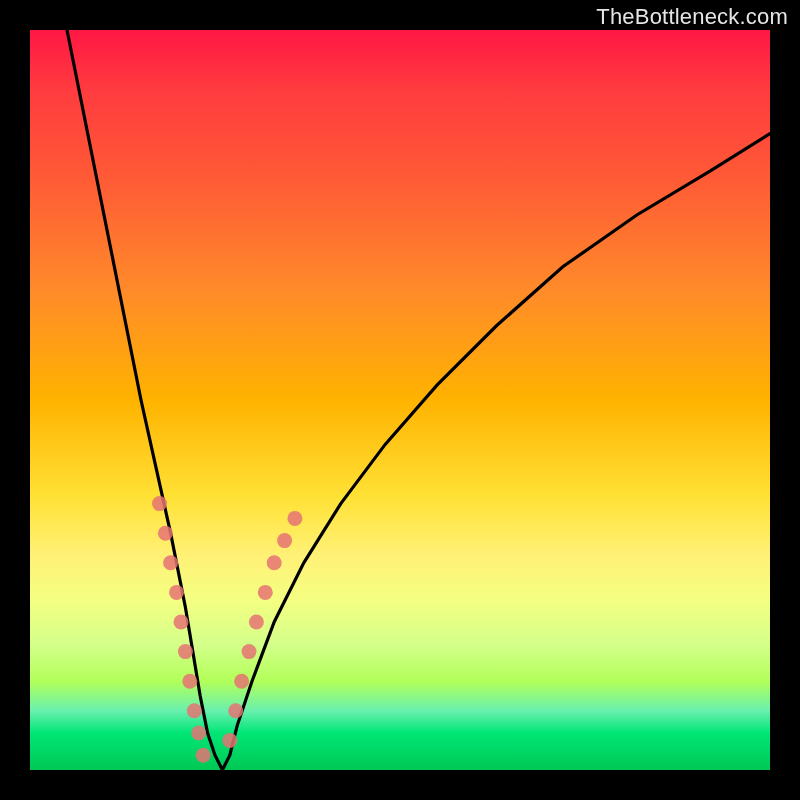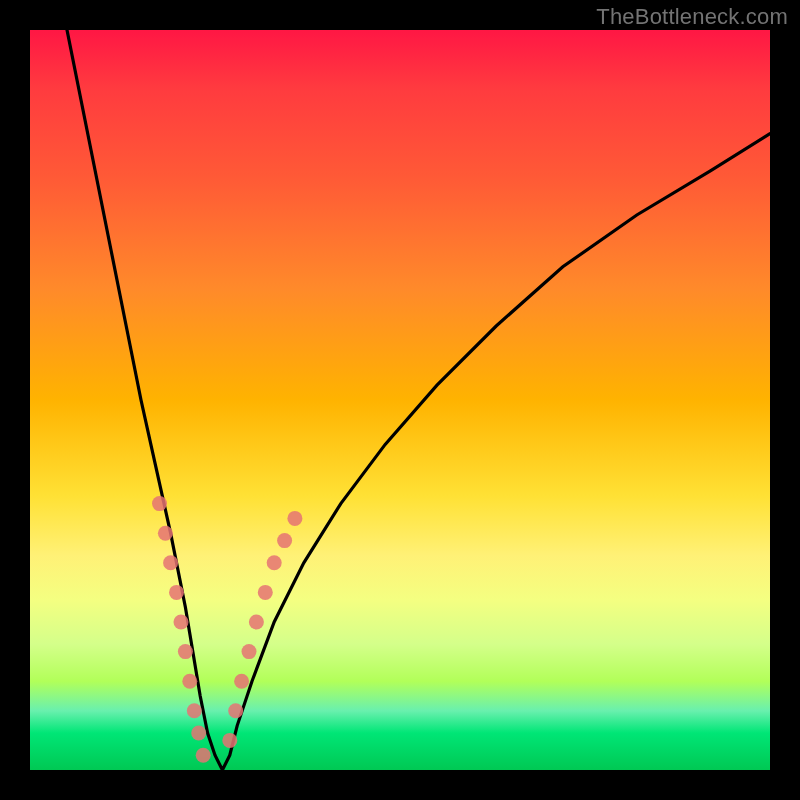--- a/index.html
+++ b/index.html
@@ -40,21 +40,21 @@
       #b2ff59 88%,
       #69f0ae 92%,
       #00e676 95%,
       #00c853 100%
     );
   }
   .watermark {
     position: absolute;
     top: 4px;
     right: 12px;
-    color: #737373;
+    color: #e5e5e5;
     font-size: 22px;
     font-weight: 500;
     letter-spacing: 0.2px;
     user-select: none;
   }
   svg.curve {
     position: absolute;
     top: 0;
     left: 0;
     width: 740px;

